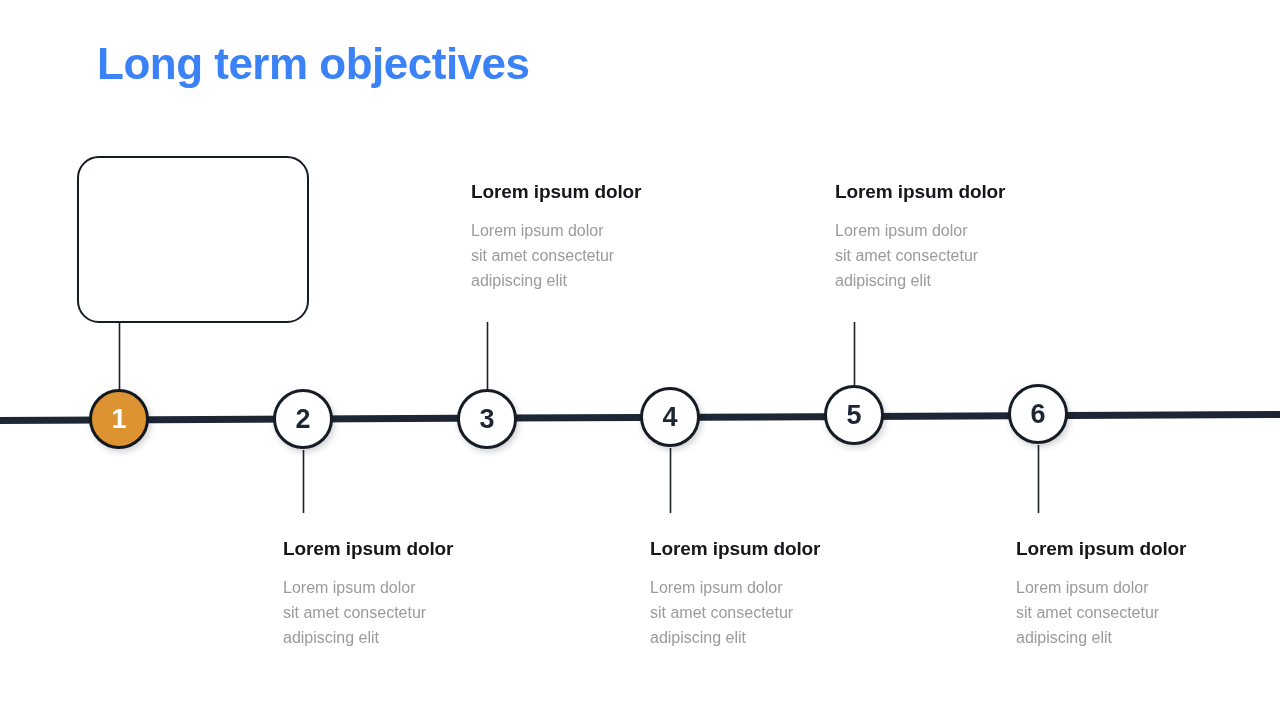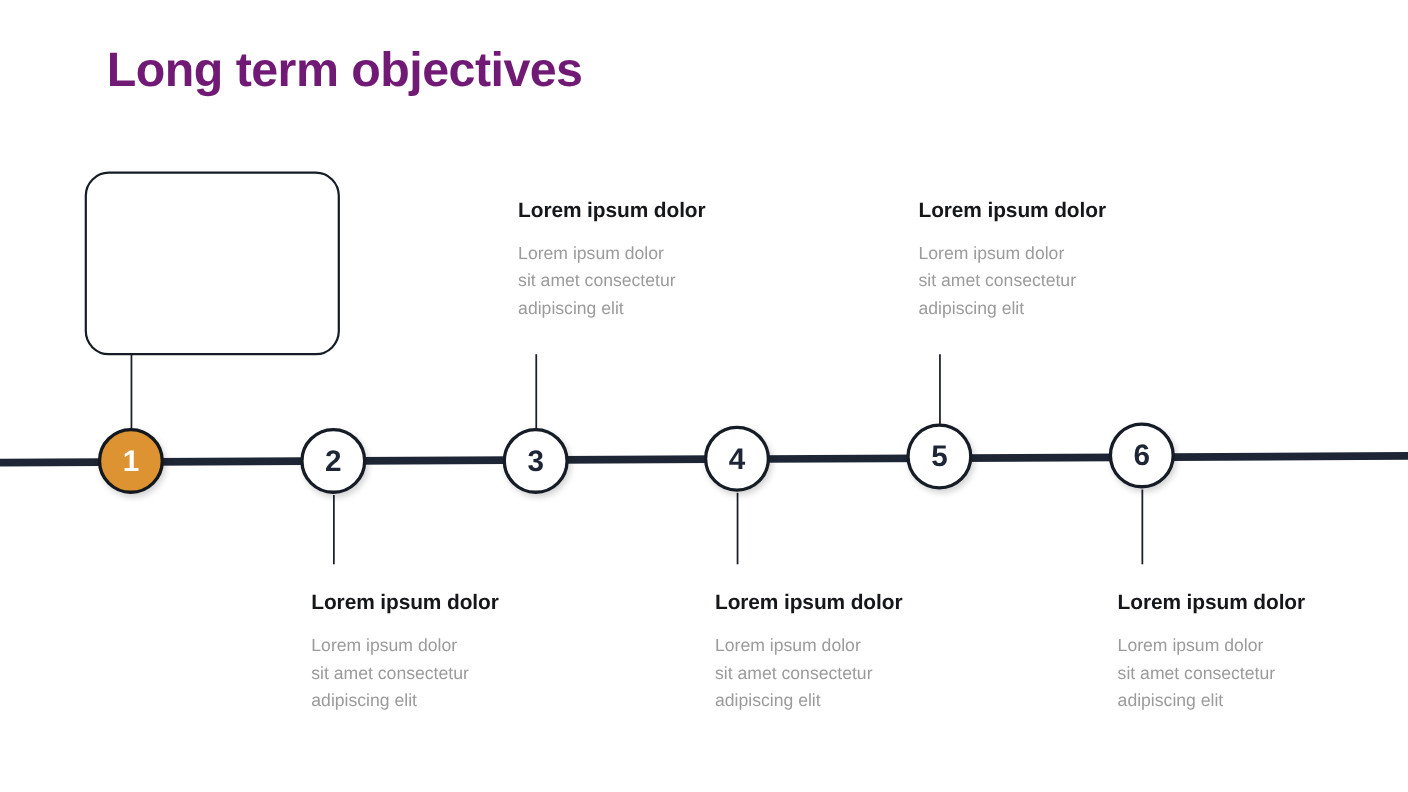--- a/index.html
+++ b/index.html
@@ -23,21 +23,21 @@
   }
 
   
   .page-title {
     position: absolute;
     left: 97px;
     top: 38px;
     font-size: 44px;
     font-weight: 700;
     letter-spacing: -0.5px;
-    color: #701a75;
+    color: #3b82f6;
     line-height: 1.18;
     white-space: nowrap;
   }
 
   
   .timeline-svg {
     position: absolute;
     left: 0;
     top: 0;
     width: 1280px;

